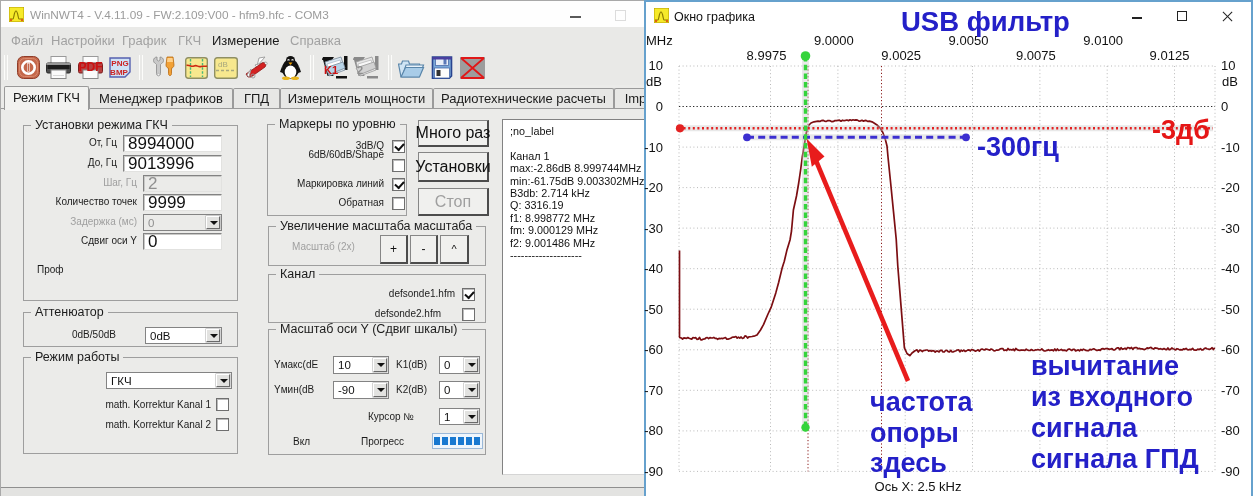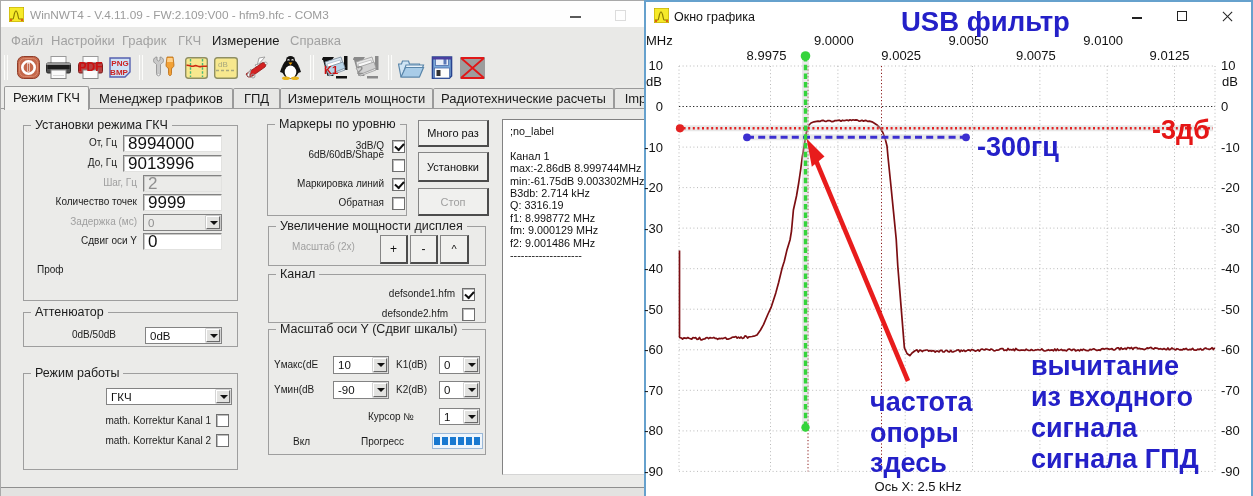--- a/index.html
+++ b/index.html
@@ -23,21 +23,21 @@
 .lbl { position:absolute; font-size:10px; color:#1c1c1c; white-space:nowrap; }
 .lbl.dis { color:#9f9f9f; }
 .fld { position:absolute; background:#fff; border:1px solid #838383; border-bottom-color:#e2e2e0; border-right-color:#e2e2e0; box-shadow:inset 1px 1px 0 #c9c9c7; font-size:17px; color:#111; padding:0 4px; display:flex; align-items:center; white-space:nowrap; }
 .fld.dis { background:#ebebe9; color:#8f8f8f; }
 .combo { position:absolute; background:#fff; border:1px solid #838383; font-size:11.5px; color:#111; display:flex; align-items:center; padding-left:4px; white-space:nowrap; }
 .combo.dis { background:#ebebe9; color:#8f8f8f; }
 .combo .arw { position:absolute; right:1px; top:1px; bottom:1px; width:14px; background:#e2e2e0; border:1px solid #fff; border-right-color:#6a6a6a; border-bottom-color:#6a6a6a; box-shadow:0 0 0 0.5px #aaa; }
 .combo .arw::after { content:""; position:absolute; left:3px; top:50%; margin-top:-2px; border:4px solid transparent; border-top:4.5px solid #111; }
 .cb { position:absolute; width:13px; height:13px; background:#fff; border:1px solid #6f6f6f; box-shadow:inset 1px 1px 0 #bbb; }
 .cb.chk::after { content:""; position:absolute; left:2px; top:2px; width:7px; height:4px; border-left:2px solid #111; border-bottom:2px solid #111; transform:rotate(-48deg); }
-.btn { position:absolute; background:#f0f0ee; border:1px solid #868686; border-right:2px solid #4c4c4c; border-bottom:2px solid #4c4c4c; font-size:11px; color:#111; display:flex; align-items:center; justify-content:center; white-space:nowrap; }
+.btn { position:absolute; background:#f0f0ee; border:1px solid #868686; border-right:2px solid #4c4c4c; border-bottom:2px solid #4c4c4c; font-size:16px; color:#111; display:flex; align-items:center; justify-content:center; white-space:nowrap; }
 .btn.dis { color:#9f9f9f; }
 #txtpanel { position:absolute; left:501px; top:118px; width:143px; height:356px; background:#fff; border:1px solid #828282; border-bottom-color:#d5d5d5; border-right-color:#d5d5d5; font-size:10.8px; color:#111; line-height:12.4px; padding:5px 0 0 7px; white-space:pre; overflow:hidden; }
 #botstrip { position:absolute; left:0; top:486px; width:649px; height:10px; background:#e3e3e1; border-top:1px solid #8f8f8f; }
 #rw { position:absolute; left:644px; top:0px; width:609px; height:496px; background:#fff; border:2px solid #66a1cd; border-bottom:none;text-align:center; }
 #rw-title { position:absolute; left:28px; top:8px; font-size:12.5px; color:#111; }
 #rw-min { position:absolute; left:486px; top:15px; width:10px; height:1.6px; background:#222; }
 #rw-max { position:absolute; left:531px; top:9px; width:10px; height:10px; border:1.2px solid #222; }
 #rw-x1 { position:absolute; left:576px; top:9px; width:11px; height:11px; }
 #rw-x1::before, #rw-x1::after { content:""; position:absolute; left:5px; top:-1px; width:1.2px; height:13px; background:#222; }
 #rw-x1::before { transform:rotate(45deg); } #rw-x1::after { transform:rotate(-45deg); }
@@ -200,21 +200,21 @@
     <div class="fld" style="left:119px;top:107px;width:79px;height:17px">0</div>
     <div class="lbl" style="left:13px;top:138px">Проф</div>
   </div>
 
   <div class="grp" style="left:22px;top:311px;width:215px;height:35px">
     <span class="gt">Аттенюатор</span>
     <div class="lbl" style="left:48px;top:16px">0dB/50dB</div>
     <div class="combo" style="left:121px;top:14px;width:77px;height:17px">0dB<span class="arw"></span></div>
   </div>
 
-  <div class="grp" style="left:22px;top:372px;width:215px;height:97px">
+  <div class="grp" style="left:22px;top:356px;width:215px;height:97px">
     <span class="gt">Режим работы</span>
     <div class="combo" style="left:82px;top:14px;width:126px;height:17px">ГКЧ<span class="arw"></span></div>
     <div class="lbl" style="right:26px;top:41px">math. Korrektur Kanal 1</div>
     <div class="cb" style="left:192px;top:40px"></div>
     <div class="lbl" style="right:26px;top:61px">math. Korrektur Kanal 2</div>
     <div class="cb" style="left:192px;top:60px"></div>
   </div>
 
   <div class="grp" style="left:266px;top:123px;width:140px;height:92px">
     <span class="gt">Маркеры по уровню</span>
@@ -226,32 +226,32 @@
     <div class="cb chk" style="left:124px;top:53px"></div>
     <div class="lbl" style="right:22px;top:72px">Обратная</div>
     <div class="cb" style="left:124px;top:72px"></div>
   </div>
 
   <div class="btn" style="left:417px;top:119px;width:71px;height:27px">Много раз</div>
   <div class="btn" style="left:417px;top:151px;width:71px;height:30px">Установки</div>
   <div class="btn dis" style="left:417px;top:187px;width:71px;height:28px">Стоп</div>
 
   <div class="grp" style="left:267px;top:225px;width:218px;height:40px">
-    <span class="gt">Увеличение мощности дисплея</span>
+    <span class="gt">Увеличение масштаба масштаба</span>
     <div class="lbl dis" style="left:23px;top:14px">Масштаб (2x)</div>
     <div class="btn" style="left:111px;top:8px;width:28px;height:29px;border-width:1px 2px 2px 1px;font-size:12px">+</div>
     <div class="btn" style="left:141px;top:8px;width:28px;height:29px;border-width:1px 2px 2px 1px;font-size:12px">-</div>
     <div class="btn" style="left:171px;top:8px;width:29px;height:29px;border-width:1px 2px 2px 1px;font-size:11px">^</div>
   </div>
 
   <div class="grp" style="left:267px;top:273px;width:218px;height:49px">
     <span class="gt">Канал</span>
     <div class="lbl" style="right:30px;top:13px">defsonde1.hfm</div>
     <div class="cb chk" style="left:193px;top:13px"></div>
-    <div class="lbl" style="right:37px;top:33px">defsonde2.hfm</div>
+    <div class="lbl" style="right:44px;top:33px">defsonde2.hfm</div>
     <div class="cb" style="left:193px;top:33px"></div>
   </div>
 
   <div class="grp" style="left:267px;top:328px;width:218px;height:126px">
     <span class="gt">Масштаб оси Y (Сдвиг шкалы)</span>
     <div class="lbl" style="left:5px;top:29px">Yмакс(dE</div>
     <div class="combo" style="left:64px;top:26px;width:56px;height:18px">10<span class="arw"></span></div>
     <div class="lbl" style="left:127px;top:29px">K1(dB)</div>
     <div class="combo" style="left:170px;top:26px;width:41px;height:18px">0<span class="arw"></span></div>
     <div class="lbl" style="left:5px;top:54px">Yмин(dB</div>

